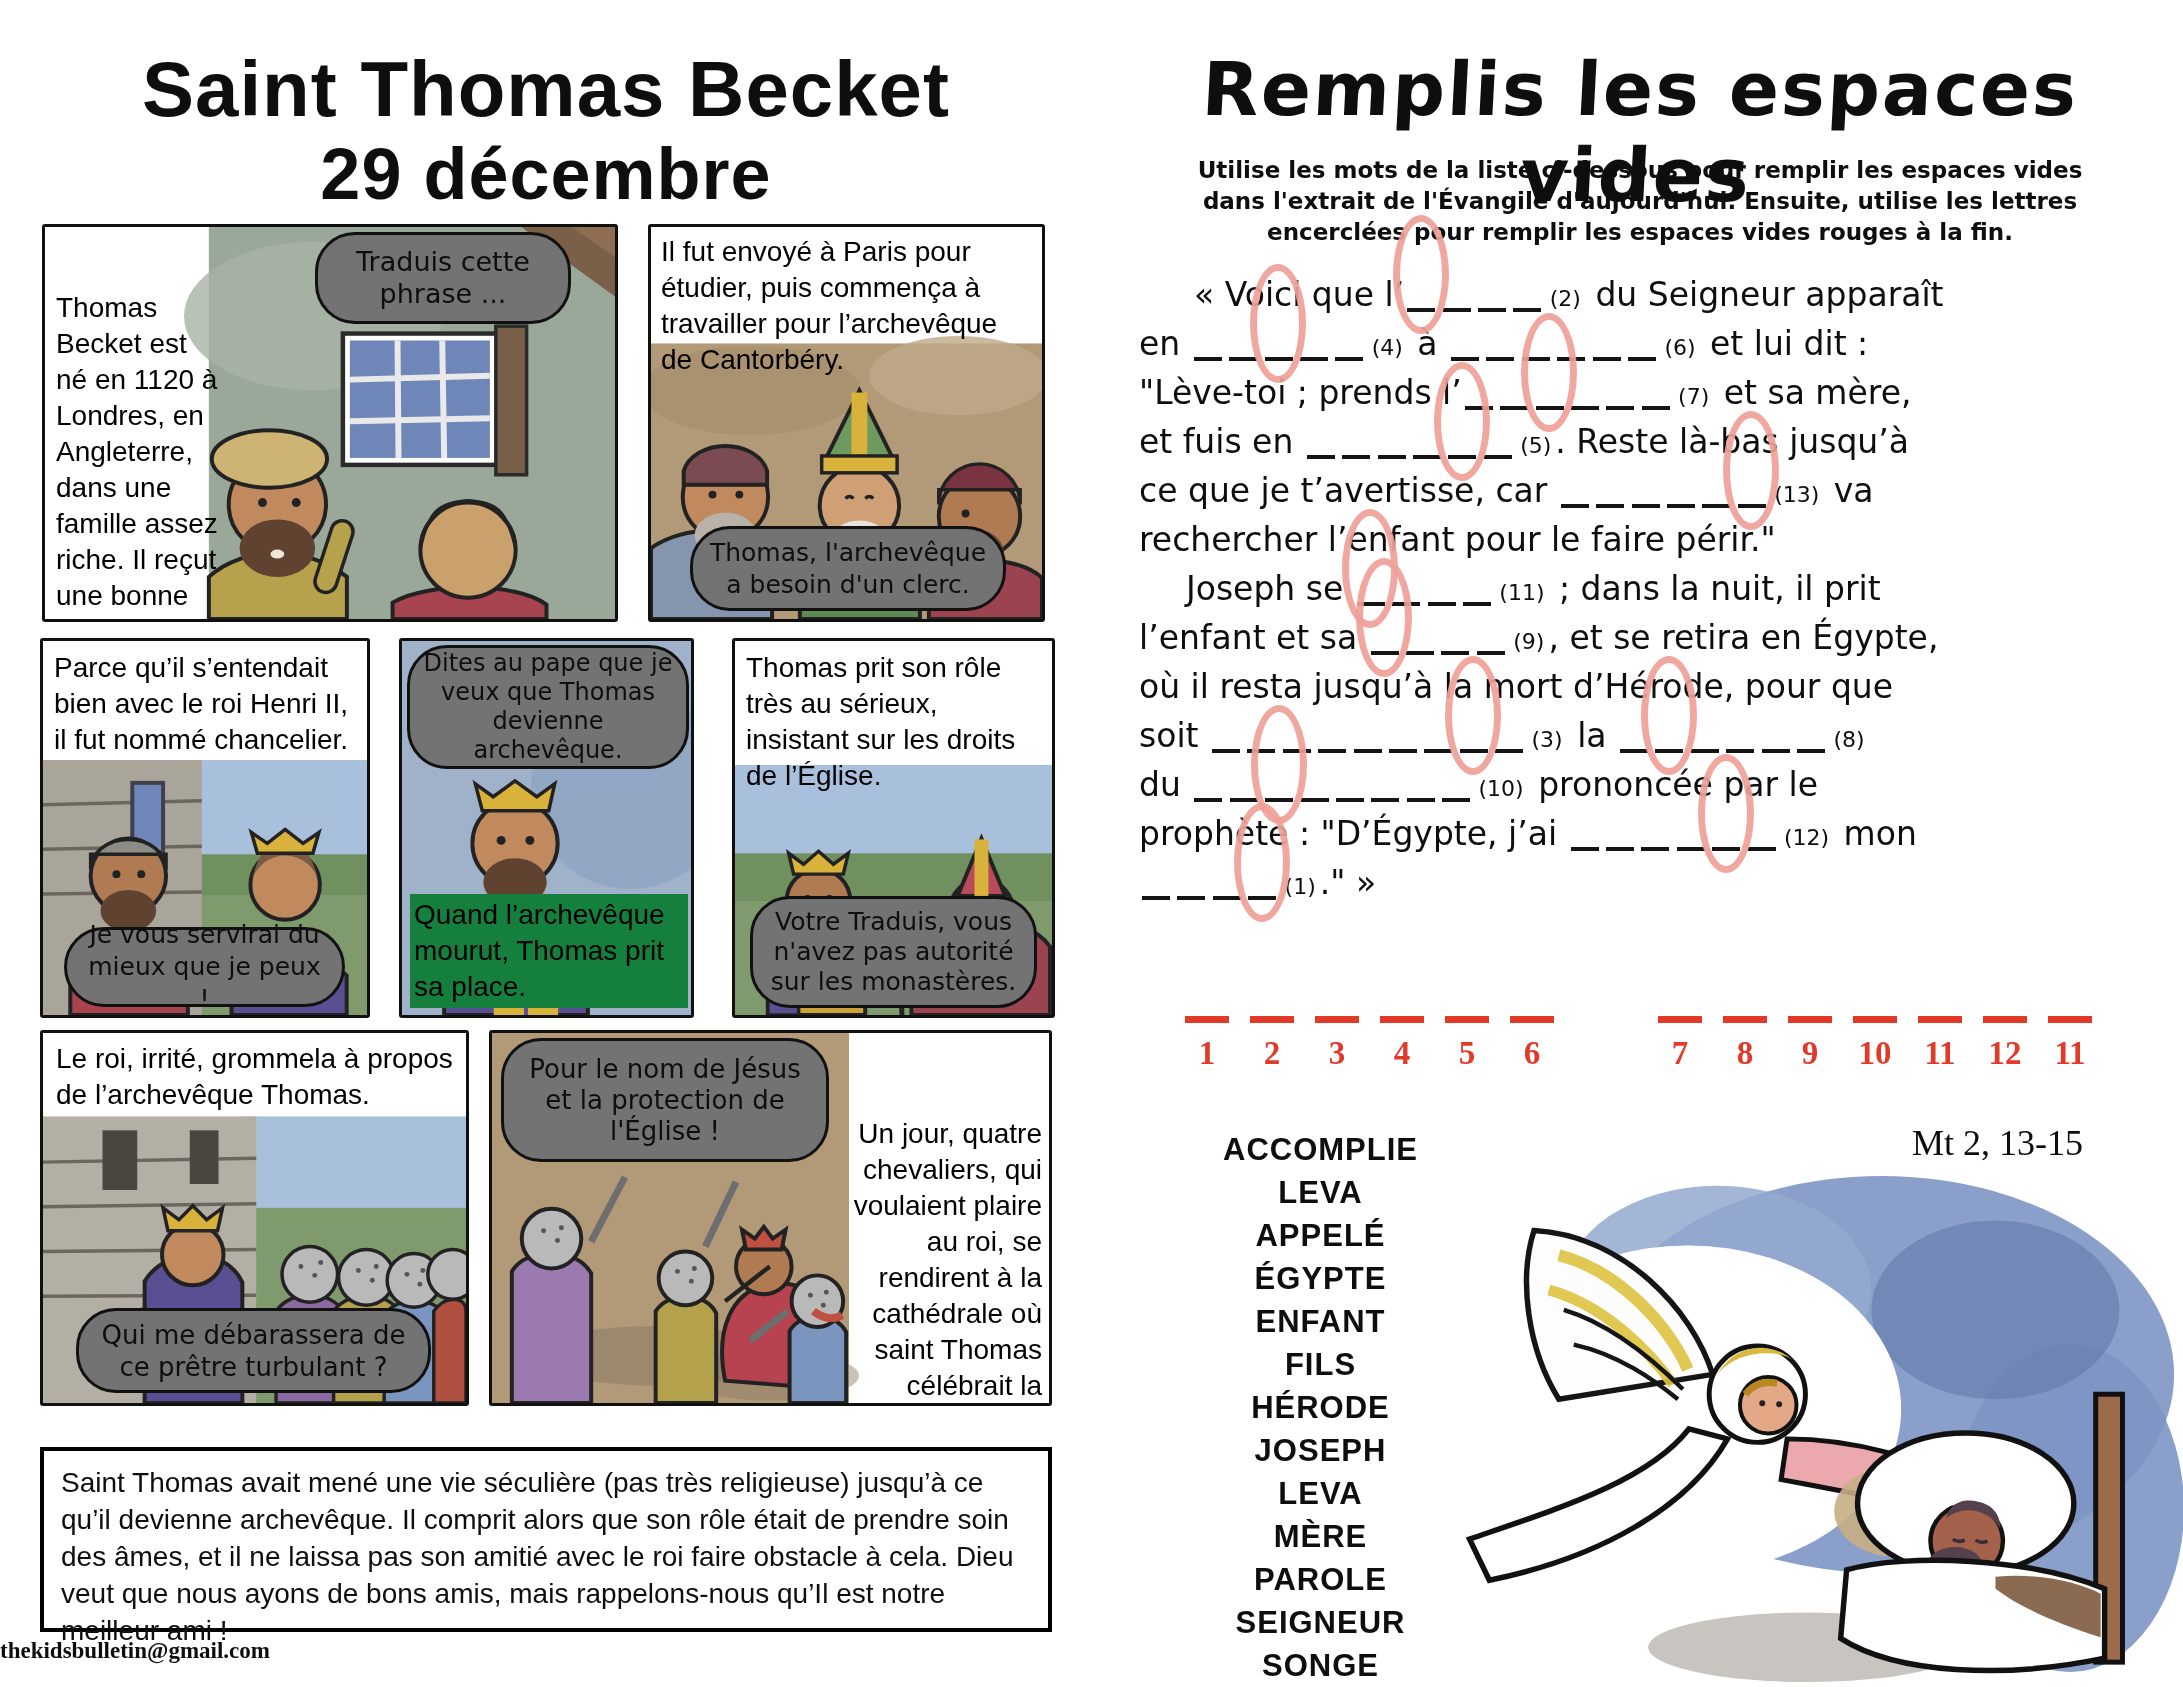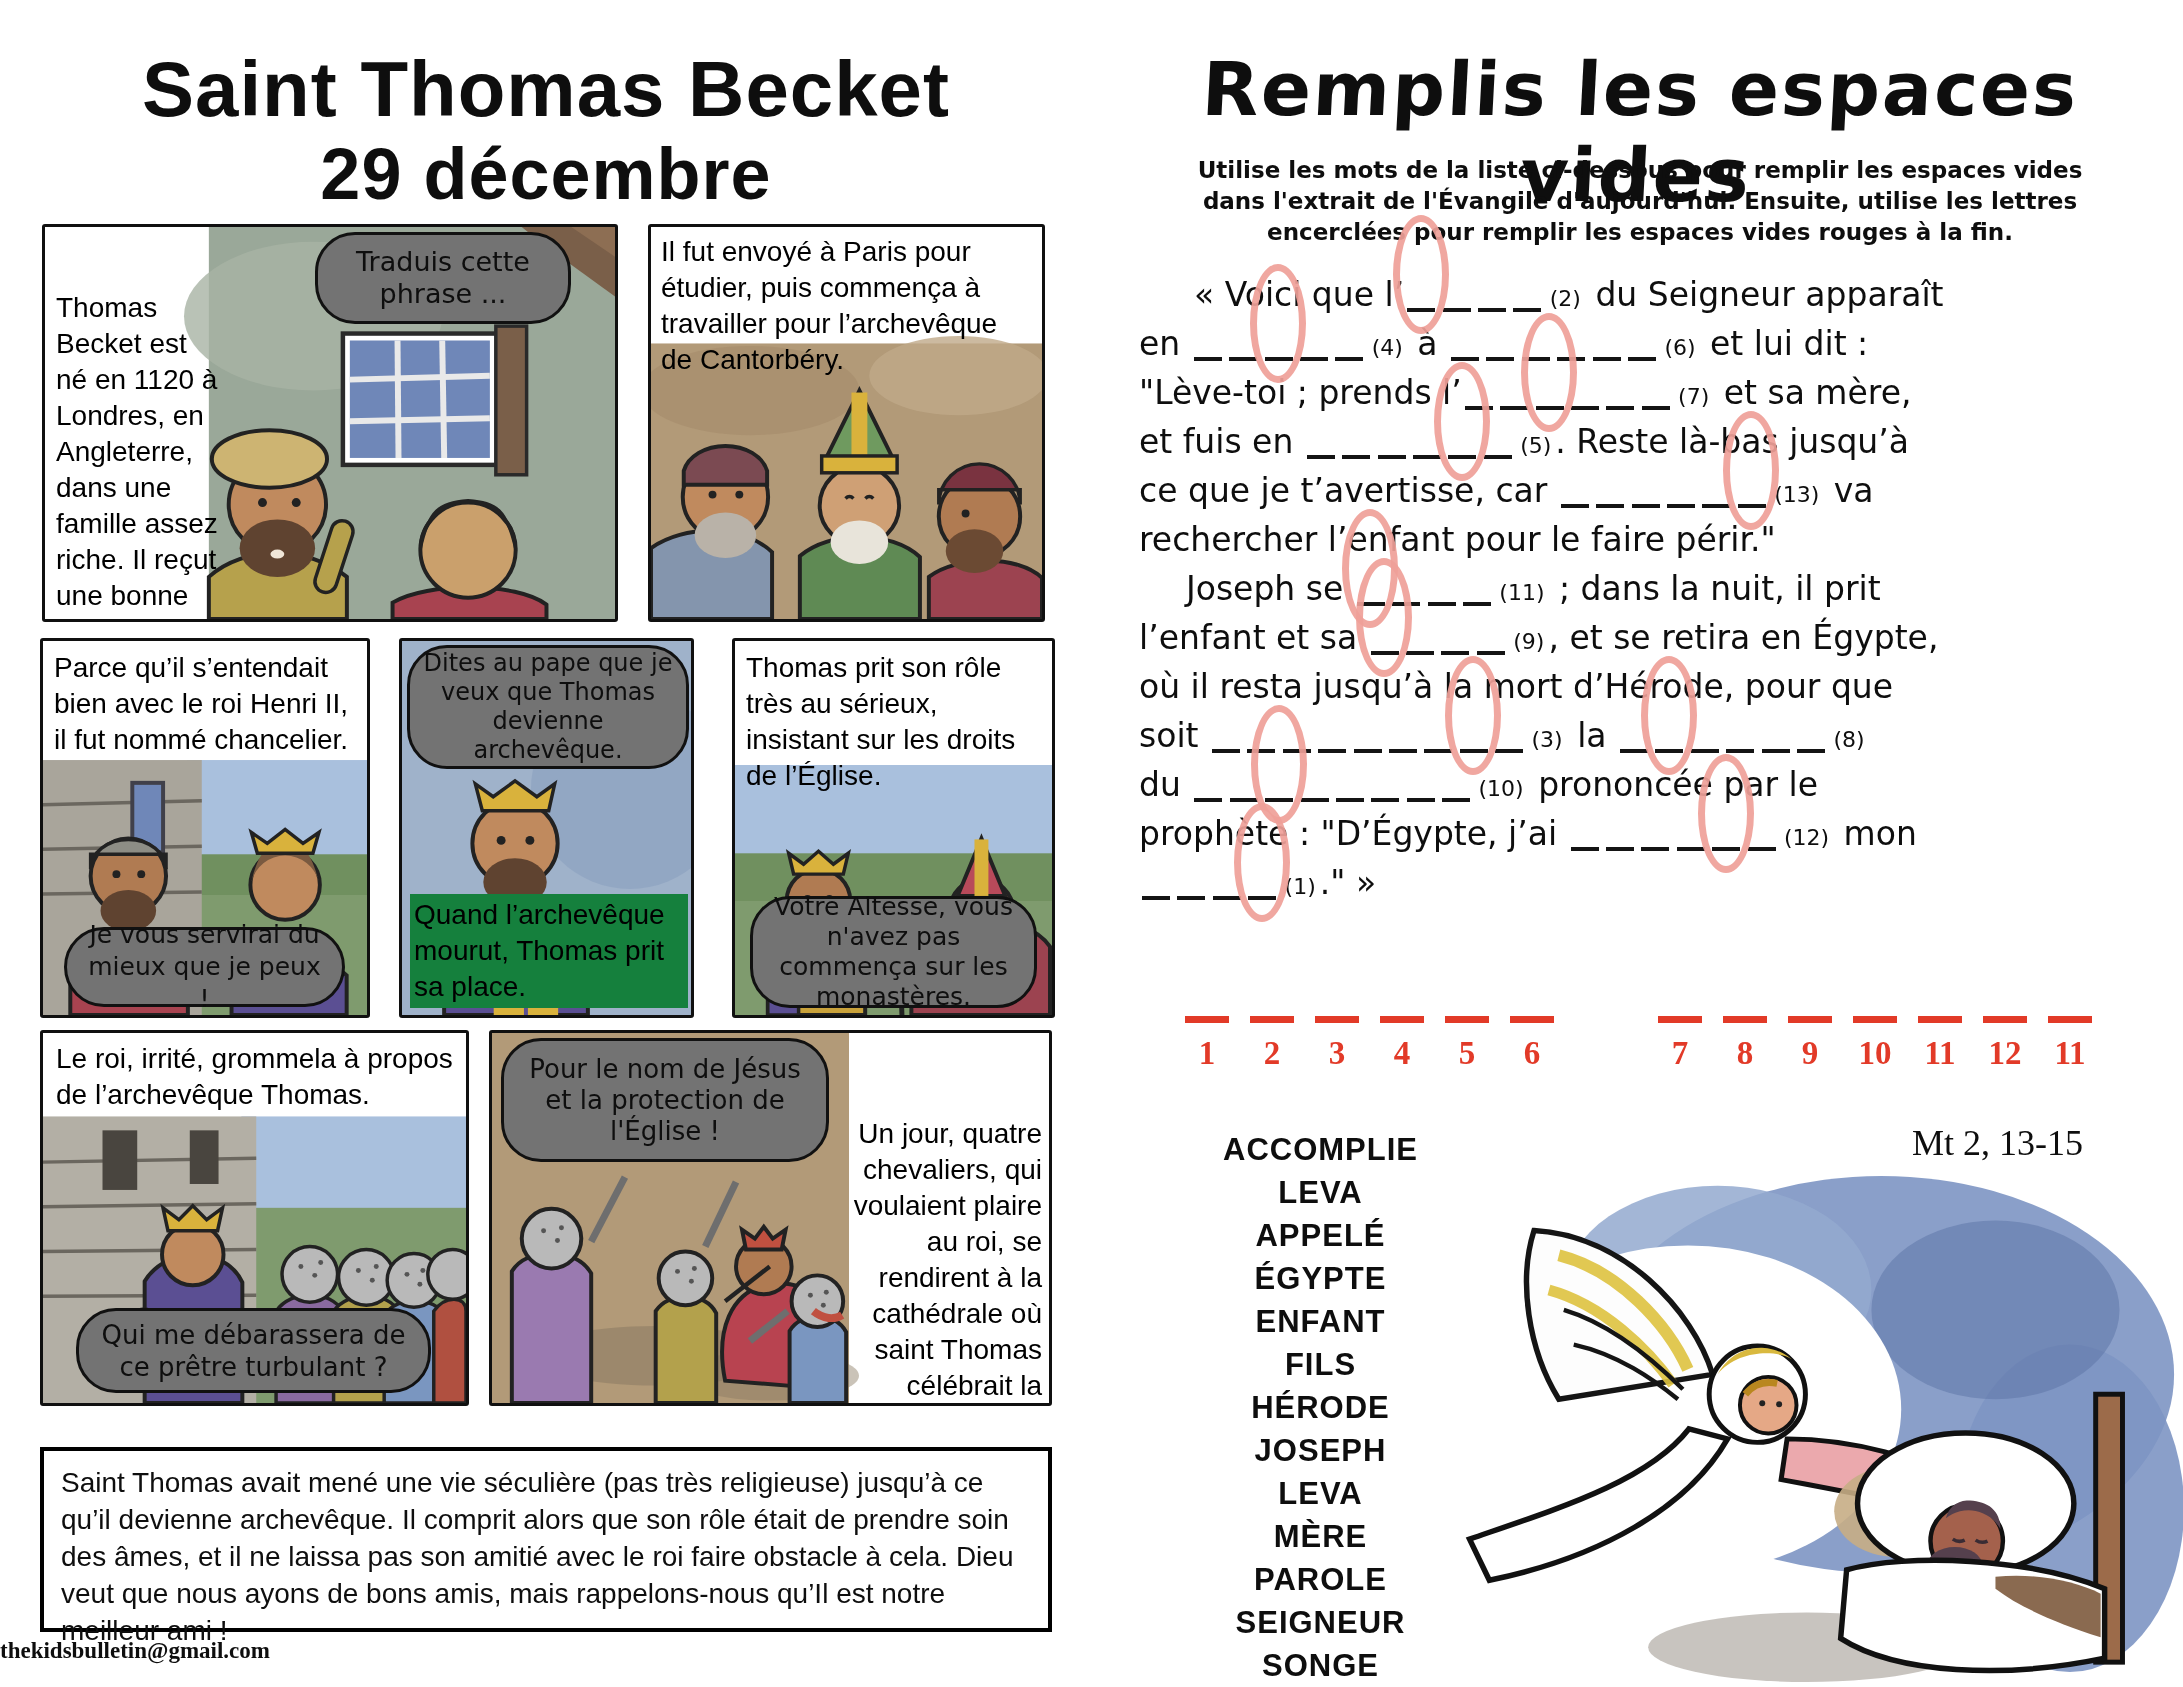--- a/index.html
+++ b/index.html
@@ -141,20 +141,21 @@
       <rect x="344" y="462" width="152" height="34" fill="#d9b23c" stroke="#222" stroke-width="7"></rect>
       <path d="M392,548 Q400,540 408,548" stroke="#222" stroke-width="7" fill="none"></path>
       <path d="M432,548 Q440,540 448,548" stroke="#222" stroke-width="7" fill="none"></path>
       <path d="M560,791 L560,706 C618,662 742,662 788,708 L788,791 Z" fill="#9c4350" stroke="#222" stroke-width="8"></path>
       <circle cx="662" cy="584" r="82" fill="#b07b52" stroke="#222" stroke-width="8"></circle>
       <path d="M580,560 A82 82 0 0 1 744,560 L744,530 L580,530 Z" fill="#7a3340" stroke="#222" stroke-width="7"></path>
       <ellipse cx="652" cy="654" rx="58" ry="44" fill="#6b4a33"></ellipse>
       <circle cx="634" cy="578" r="8" fill="#222"></circle>
     </svg>
     <div class="cap p2-cap">Il fut envoyé à Paris pour étudier, puis commença à travailler pour l’archevêque de Cantorbéry.</div>
+    <div class="bubble p2-bub">Thomas, l'archevêque a besoin d'un clerc.</div>
   </div>
 
   <div class="panel panel3">
     <svg viewBox="0 0 653 754" preserveAspectRatio="none">
       <rect x="290" y="240" width="363" height="514" fill="#a9c0dd"></rect>
       <rect x="290" y="430" width="363" height="100" fill="#70905f"></rect>
       <rect x="290" y="512" width="363" height="242" fill="#7f9b6e"></rect>
       <rect x="0" y="240" width="320" height="514" fill="#a9a59b"></rect>
       <line x1="0" y1="330" x2="320" y2="322" stroke="#6b675f" stroke-width="7"></line>
       <line x1="0" y1="420" x2="320" y2="414" stroke="#6b675f" stroke-width="7"></line>
@@ -207,21 +208,21 @@
       <polygon points="118,470 218,470 228,428 198,450 168,424 138,450 108,428" fill="#d9b23c" stroke="#222" stroke-width="7"></polygon>
       <circle cx="146" cy="520" r="8" fill="#222"></circle>
         <circle cx="190" cy="520" r="8" fill="#222"></circle>
       <path d="M355,754 L355,606 C420,544 584,544 634,616 L634,754 Z" fill="#9c4350" stroke="#222" stroke-width="8"></path>
       <circle cx="496" cy="544" r="64" fill="#9c6b4a" stroke="#222" stroke-width="8"></circle>
       <polygon points="496,398 448,514 544,514" fill="#b84a5a" stroke="#222" stroke-width="8"></polygon>
       <rect x="482" y="400" width="28" height="114" fill="#d9b23c"></rect>
       <path d="M340,570 Q332,660 336,754" stroke="#222" stroke-width="10" fill="none"></path>
     </svg>
     <div class="cap p5-cap">Thomas prit son rôle très au sérieux, insistant sur les droits de l’Église.</div>
-    <div class="bubble p5-bub">Votre Altesse, vous n'avez pas commença sur les monastères.</div>
+    <div class="bubble p5-bub">Votre Traduis, vous n'avez pas autorité sur les monastères.</div>
   </div>
 
   <div class="panel panel6">
     <svg viewBox="0 0 853 745" preserveAspectRatio="none">
       <rect x="400" y="168" width="453" height="240" fill="#a9c0dd"></rect>
       <rect x="400" y="352" width="453" height="393" fill="#7f9b6e"></rect>
       <rect x="0" y="168" width="430" height="577" fill="#b3afa5"></rect>
       <line x1="0" y1="260" x2="430" y2="252" stroke="#6b675f" stroke-width="7"></line>
       <line x1="0" y1="350" x2="430" y2="344" stroke="#6b675f" stroke-width="7"></line>
       <line x1="0" y1="440" x2="430" y2="436" stroke="#6b675f" stroke-width="7"></line>

